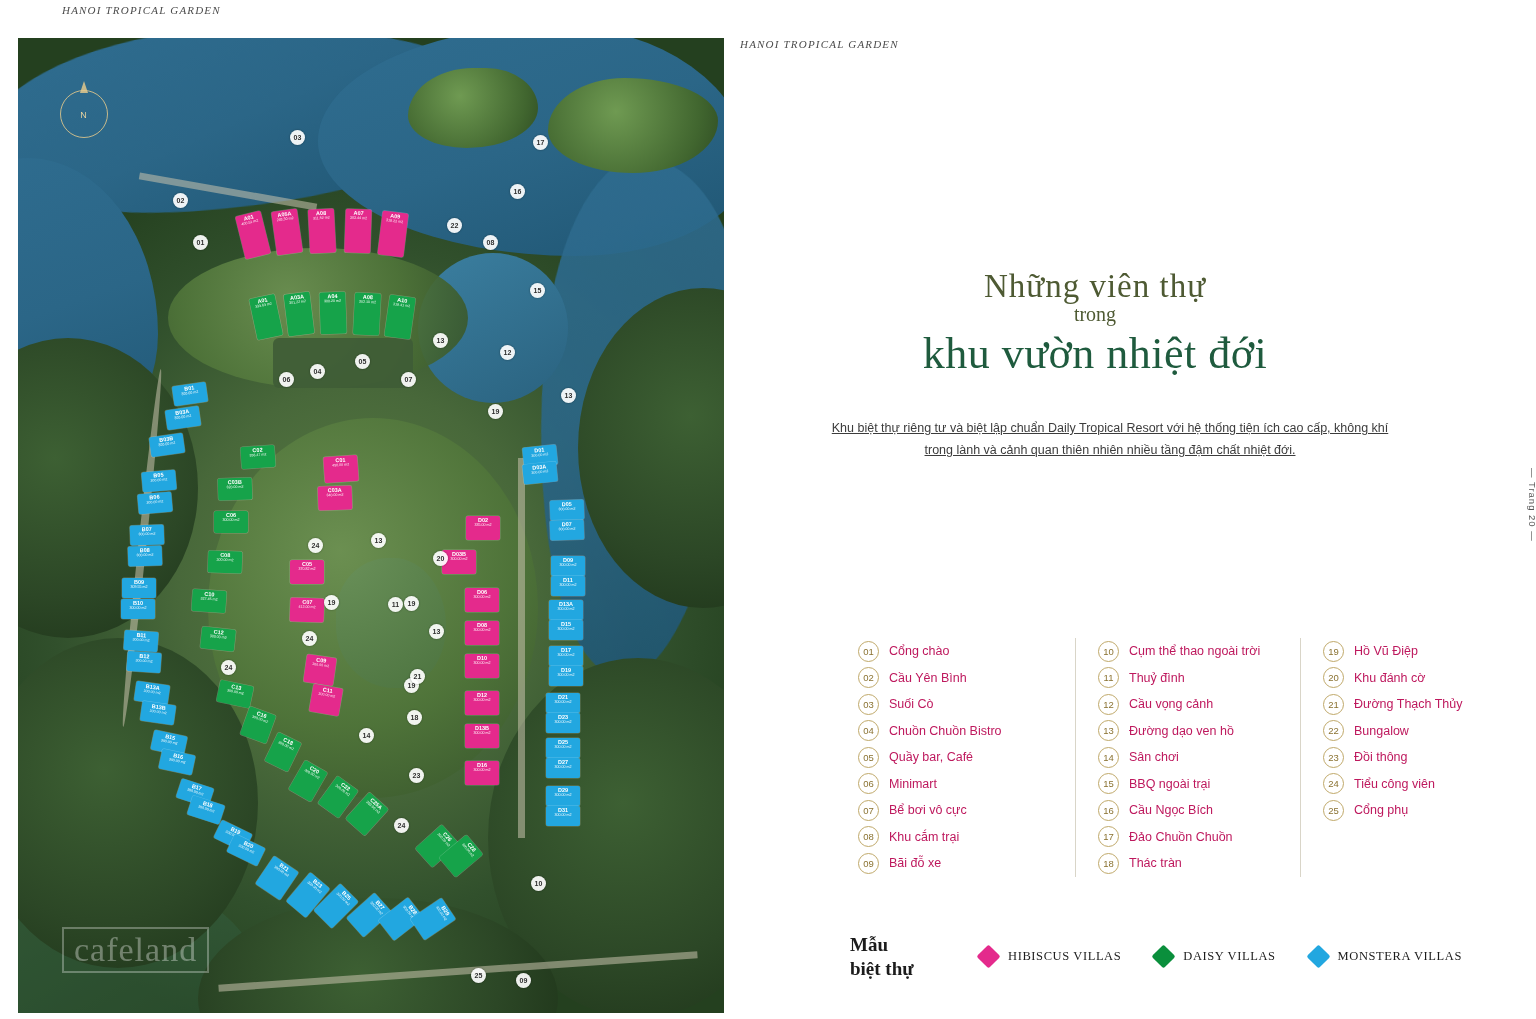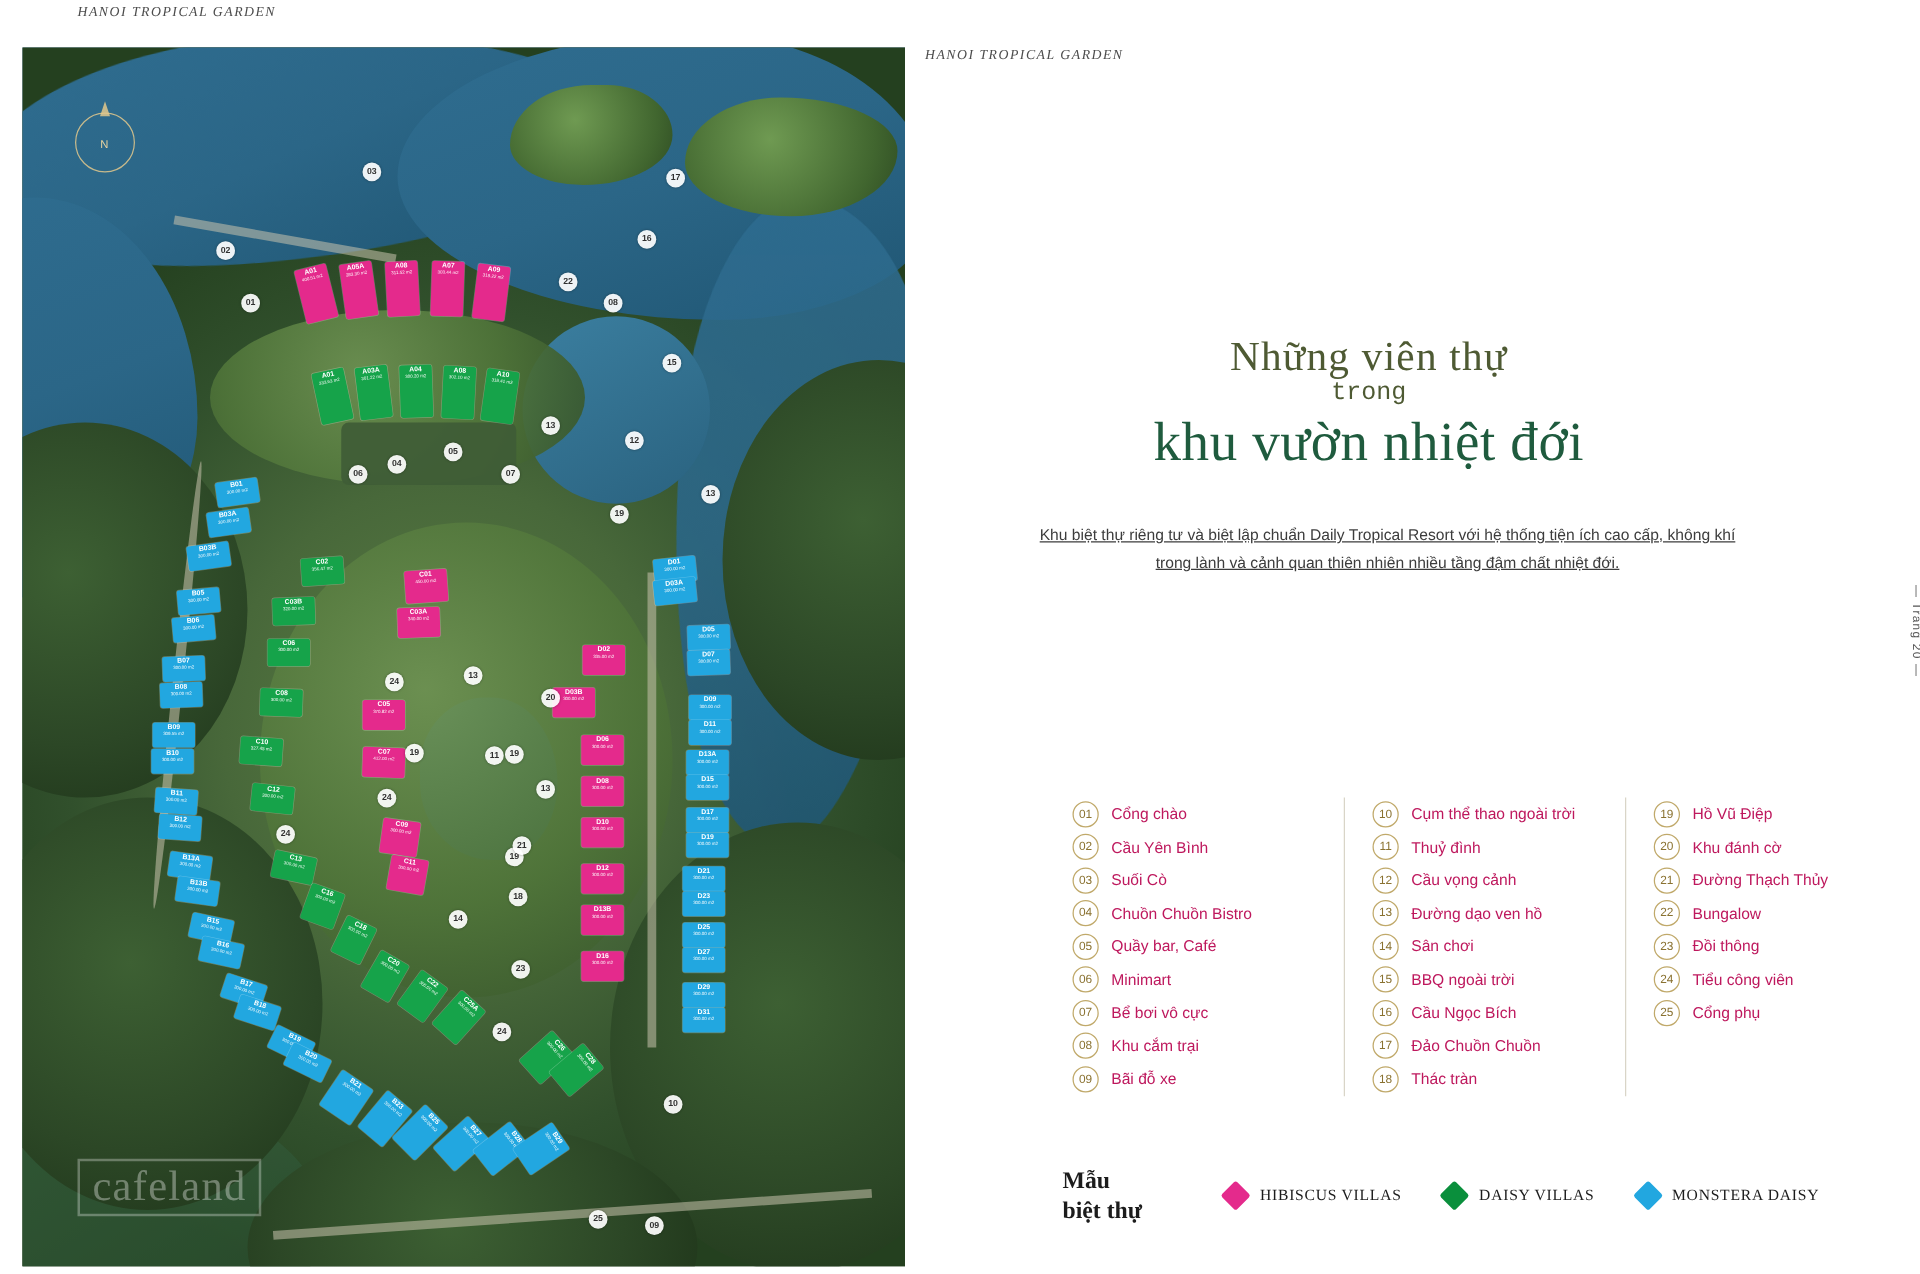--- a/index.html
+++ b/index.html
@@ -198,21 +198,21 @@
     width: 710px;
     text-align: center;
   }
   .h-line1 {
     font-family: "Liberation Serif", serif;
     font-size: 33px;
     color: #4e5a33;
     letter-spacing: 1px;
   }
   .h-line2 {
-    font-family: Liberation Mono, monospace;
+    font-family: Liberation Serif, serif;
     font-size: 20px;
     color: #4e5a33;
     margin-top: -2px;
   }
   .h-line3 {
     font-family: "Liberation Serif", serif;
     font-size: 44px;
     color: #1f5b3e;
     margin-top: 2px;
     letter-spacing: 0.5px;
@@ -776,21 +776,21 @@
           <div class="legend-item">
             <span class="legend-num">13</span>
             <span class="legend-label">Đường dạo ven hồ</span>
           </div>
           <div class="legend-item">
             <span class="legend-num">14</span>
             <span class="legend-label">Sân chơi</span>
           </div>
           <div class="legend-item">
             <span class="legend-num">15</span>
-            <span class="legend-label">BBQ ngoài trời</span>
+            <span class="legend-label">BBQ ngoài trại</span>
           </div>
           <div class="legend-item">
             <span class="legend-num">16</span>
             <span class="legend-label">Cầu Ngọc Bích</span>
           </div>
           <div class="legend-item">
             <span class="legend-num">17</span>
             <span class="legend-label">Đảo Chuồn Chuồn</span>
           </div>
           <div class="legend-item">
@@ -839,19 +839,19 @@
           <div class="type-item">
             <span class="diamond" style="background: rgb(228, 42, 140);"></span>
             <span class="type-label">HIBISCUS VILLAS</span>
           </div>
           <div class="type-item">
             <span class="diamond" style="background: rgb(10, 143, 60);"></span>
             <span class="type-label">DAISY VILLAS</span>
           </div>
           <div class="type-item">
             <span class="diamond" style="background: rgb(34, 167, 224);"></span>
-            <span class="type-label">MONSTERA DAISY</span>
+            <span class="type-label">MONSTERA VILLAS</span>
           </div>
         </div>
     </div>
 
   </div>
 </div>
 
 </body></html>

